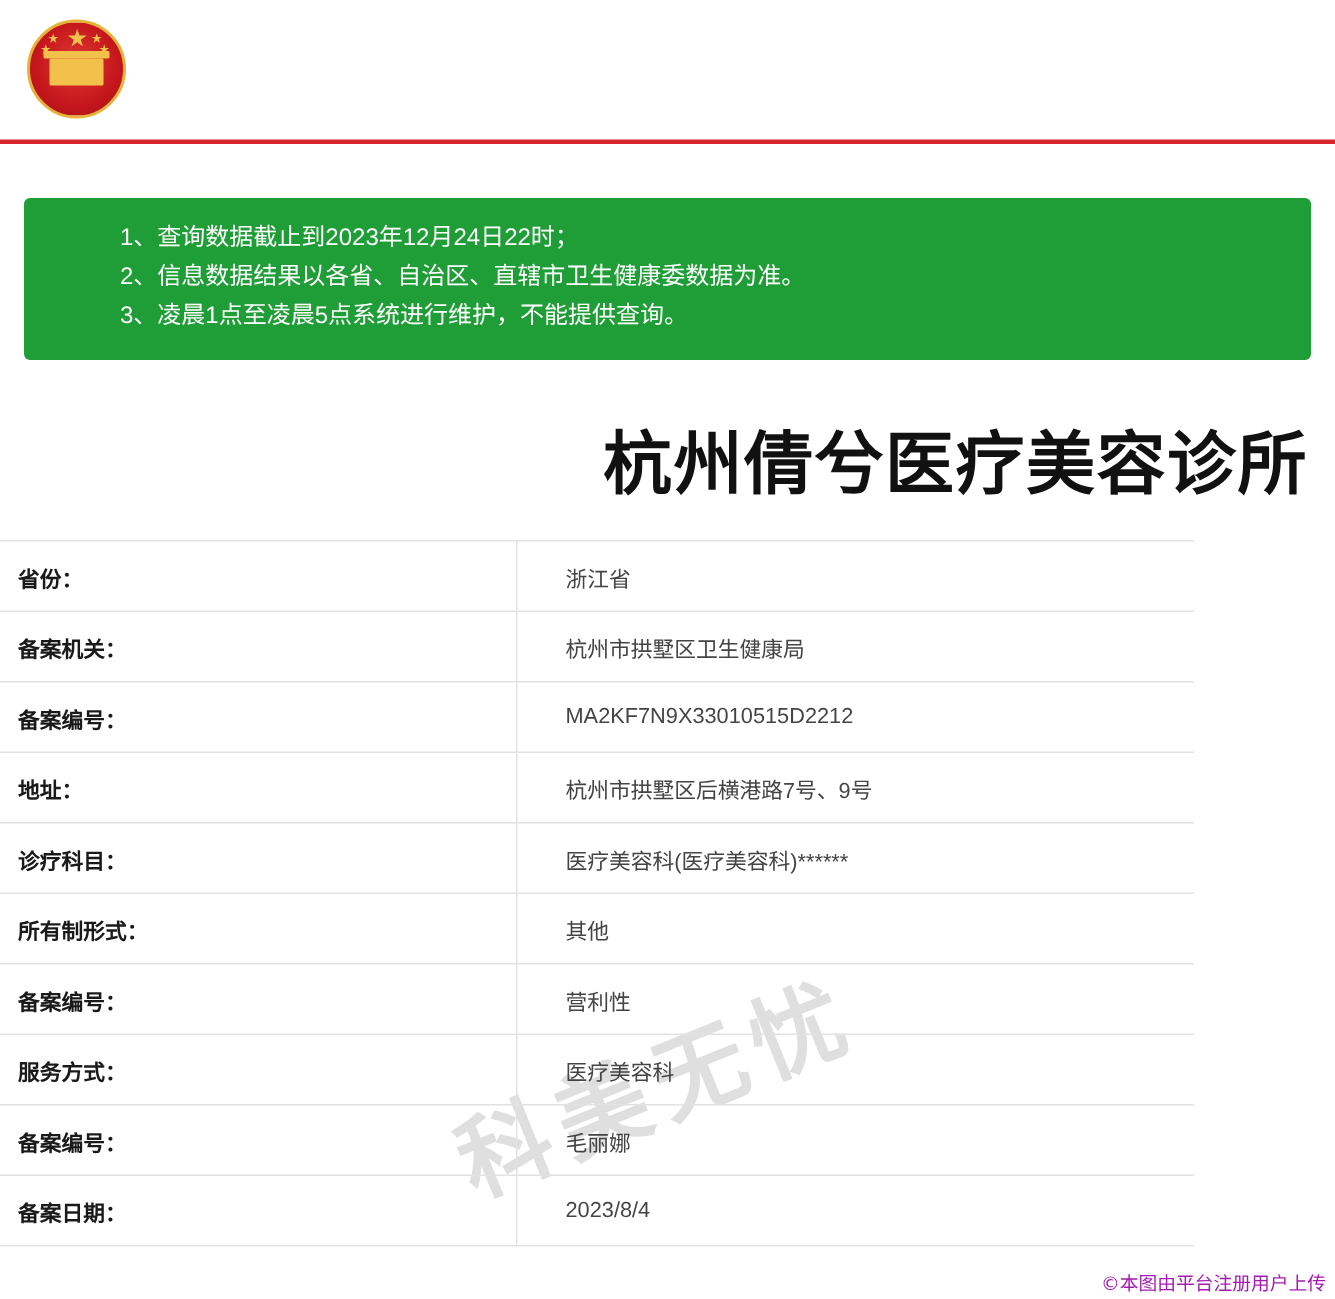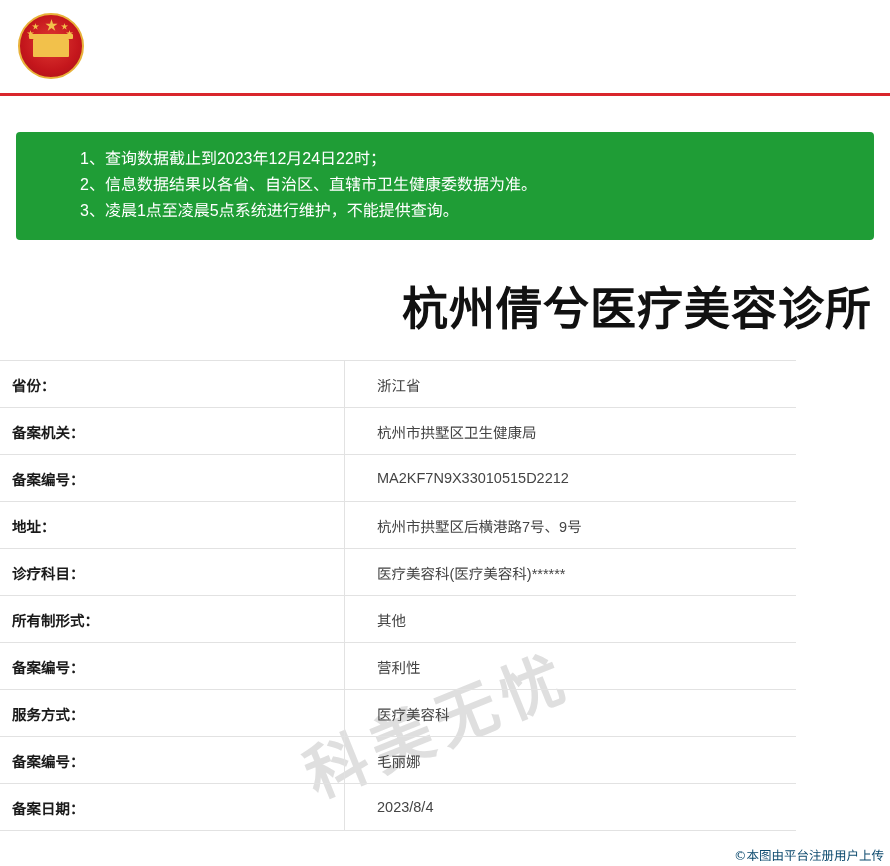--- a/index.html
+++ b/index.html
@@ -192,21 +192,21 @@
   }
   .wm-main {
     left: 296px;
     top: 316px;
   }
   .footer-mark {
     position: absolute;
     right: 6px;
     bottom: 2px;
     font-size: 12.5px;
-    color: #0c4a6e;
+    color: #a21caf;
     background: rgba(255,255,255,0.0);
     z-index: 5;
     white-space: nowrap;
     font-family: "DejaVu Sans", "Liberation Sans", sans-serif;
     margin-left: 40px;
   }
 </style>
 </head>
 <body>
 

